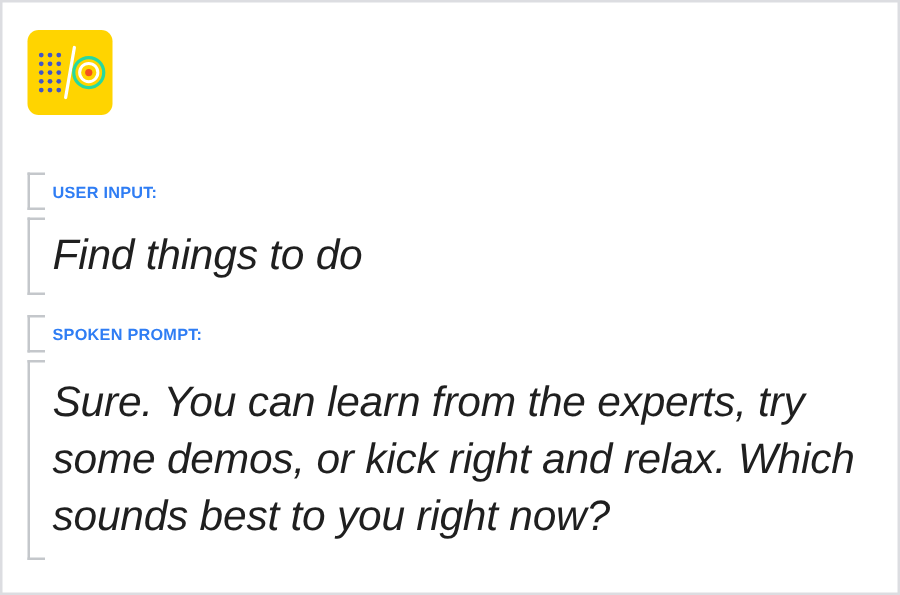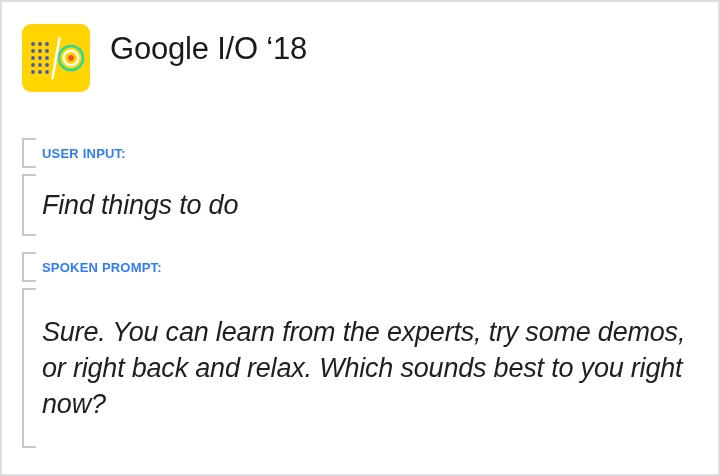--- a/index.html
+++ b/index.html
@@ -125,21 +125,21 @@
     letter-spacing: 0.2px;
     color: #2f7df4;
     line-height: 1;
     white-space: nowrap;
   }
 
   .body-block-user   { height: 62px; display: flex; align-items: center; }
   .body-block-spoken { height: 160px; display: flex; align-items: center; }
 
   .body-text {
-    font-size: 27px;
+    font-size: 34px;
     font-style: italic;
     color: #1f1f1f;
     line-height: 1.34;
     letter-spacing: -0.2px;
   }
 
   .body-text-spoken {
     max-width: 655px;
   }
 
@@ -175,21 +175,20 @@
 
         <path d="M37.5 14 L30.5 54" stroke="#FFFFFF" stroke-width="2.6" stroke-linecap="round" fill="none"></path>
 
         <circle cx="49" cy="34" r="12" fill="none" stroke="#27D8A0" stroke-width="2.6"></circle>
         <circle cx="49" cy="34" r="7.3" fill="none" stroke="#FFFFFF" stroke-width="2.4"></circle>
         <circle cx="49" cy="34" r="2.9" fill="#F4511E"></circle>
       </svg>
     </div>
 
     <div class="persona-text">
-      <div class="persona-title">Google I/O ‘18</div>
     </div>
   </div>
 
   <div class="section section-user">
 
     <div class="bracket-block">
       <span class="bracket">
         <span class="bracket-line"></span>
       </span>
       <div class="label-block">
@@ -220,18 +219,18 @@
       </div>
     </div>
 
     <div class="gap-6"></div>
 
     <div class="bracket-block">
       <span class="bracket">
         <span class="bracket-line"></span>
       </span>
       <div class="body-block-spoken">
-        <span class="body-text body-text-spoken">Sure. You can learn from the experts, try some demos, or right back and relax. Which sounds best to you right now?</span>
+        <span class="body-text body-text-spoken">Sure. You can learn from the experts, try some demos, or kick right and relax. Which sounds best to you right now?</span>
       </div>
     </div>
   </div>
 
 </div>
 
 </body></html>

